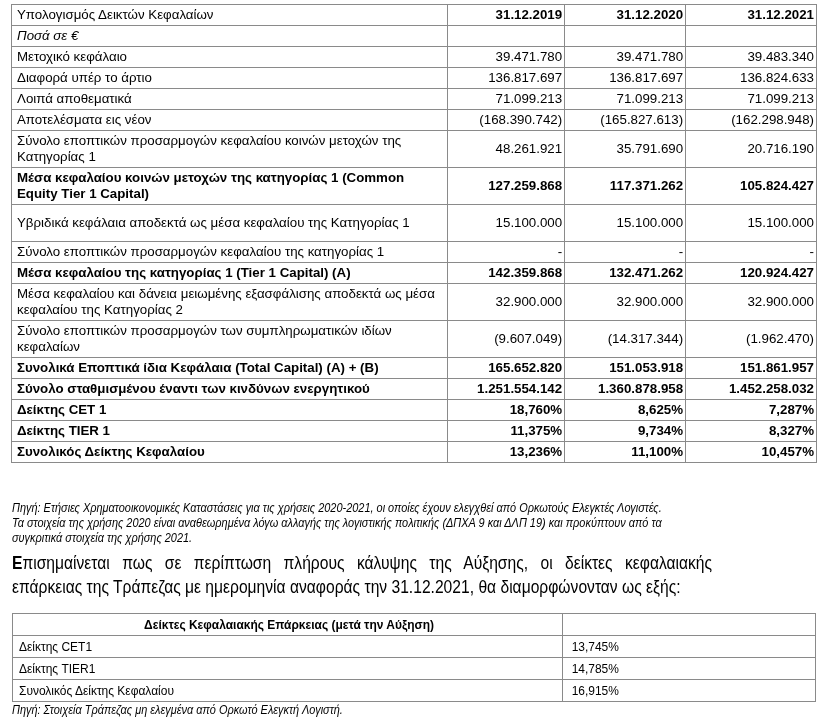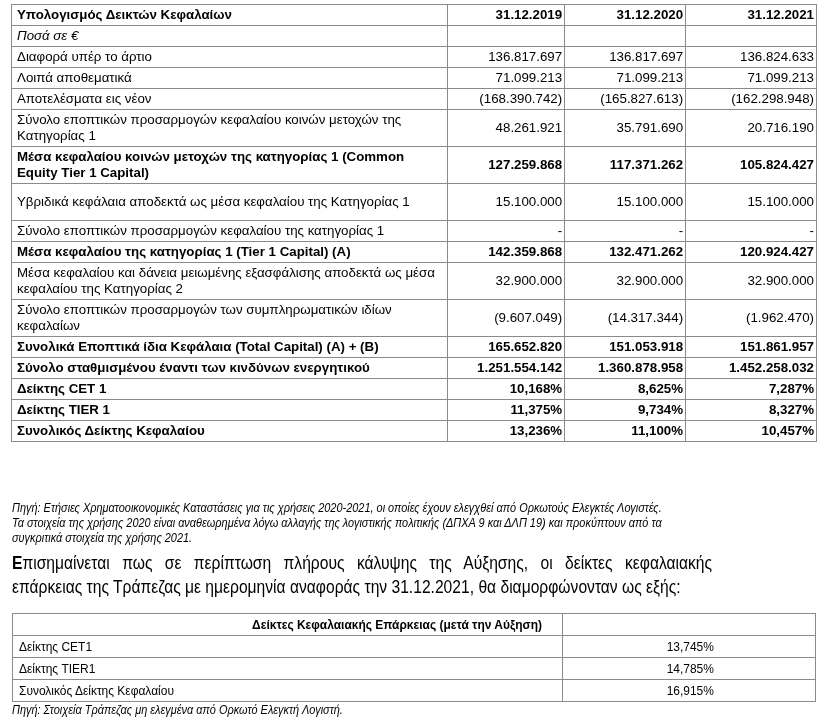--- a/index.html
+++ b/index.html
@@ -40,49 +40,55 @@
   #para .first-letter { font-weight: bold; }
   #ratio-table {
     position: absolute; left: 12px; top: 613px; width: 804px;
     font-size: 13.3px; line-height: 16px;
   }
   #ratio-table td {
     border: 1px solid #8a8a8a; padding: 2px 4px 2px 6px; height: 17px;
   }
   #ratio-table col.r0 { width: 551px; }
   #ratio-table col.r1 { width: 253px; }
-  #ratio-table td.num { text-align: center; }
-  #ratio-table tr.head td.lbl { text-align: right; font-weight: bold; }
+  #ratio-table td.num { text-align: left; }
+  #ratio-table tr.head td.lbl { text-align: center; font-weight: bold; }
   #ratio-table .cond { display: inline-block; transform: scaleX(0.9); transform-origin: center; }
   #ratio-table td.lbl .cond { transform-origin: left center; }
   #ratio-table tr.head td.lbl .cond { transform-origin: center; }
   #footnote-2 { top: 703px; transform: scaleX(0.875); }
 </style>
 </head>
 <body>
 
 <table id="main-table">
   <colgroup>
       <col class="c0">
       <col class="c1">
       <col class="c2">
       <col class="c3">
     </colgroup>
   <tbody>
     <tr class="single head">
-      <td class="lbl" style="font-weight:bold">Υπολογισμός Δεικτών Κεφαλαίων</td>
+      <td class="lbl" style="font-weight:normal">Υπολογισμός Δεικτών Κεφαλαίων</td>
       <td class="num">31.12.2019</td>
       <td class="num">31.12.2020</td>
       <td class="num">31.12.2021</td>
     </tr>
     <tr class="single italic">
       <td class="lbl">Ποσά σε €</td>
       <td class="num"></td>
       <td class="num"></td>
       <td class="num"></td>
+    </tr>
+    <tr class="single">
+      <td class="lbl">Μετοχικό κεφάλαιο</td>
+      <td class="num">39.471.780</td>
+      <td class="num">39.471.780</td>
+      <td class="num">39.483.340</td>
     </tr>
     <tr class="single">
       <td class="lbl">Διαφορά υπέρ το άρτιο</td>
       <td class="num">136.817.697</td>
       <td class="num">136.817.697</td>
       <td class="num">136.824.633</td>
     </tr>
     <tr class="single">
       <td class="lbl">Λοιπά αποθεματικά</td>
       <td class="num">71.099.213</td>
@@ -144,21 +150,21 @@
       <td class="num">151.861.957</td>
     </tr>
     <tr class="single bold">
       <td class="lbl">Σύνολο σταθμισμένου έναντι των κινδύνων ενεργητικού</td>
       <td class="num">1.251.554.142</td>
       <td class="num">1.360.878.958</td>
       <td class="num">1.452.258.032</td>
     </tr>
     <tr class="single bold">
       <td class="lbl">Δείκτης CET 1</td>
-      <td class="num">10,168%</td>
+      <td class="num">18,760%</td>
       <td class="num">8,625%</td>
       <td class="num">7,287%</td>
     </tr>
     <tr class="single bold">
       <td class="lbl">Δείκτης TIER 1</td>
       <td class="num">11,375%</td>
       <td class="num">9,734%</td>
       <td class="num">8,327%</td>
     </tr>
     <tr class="single bold">

